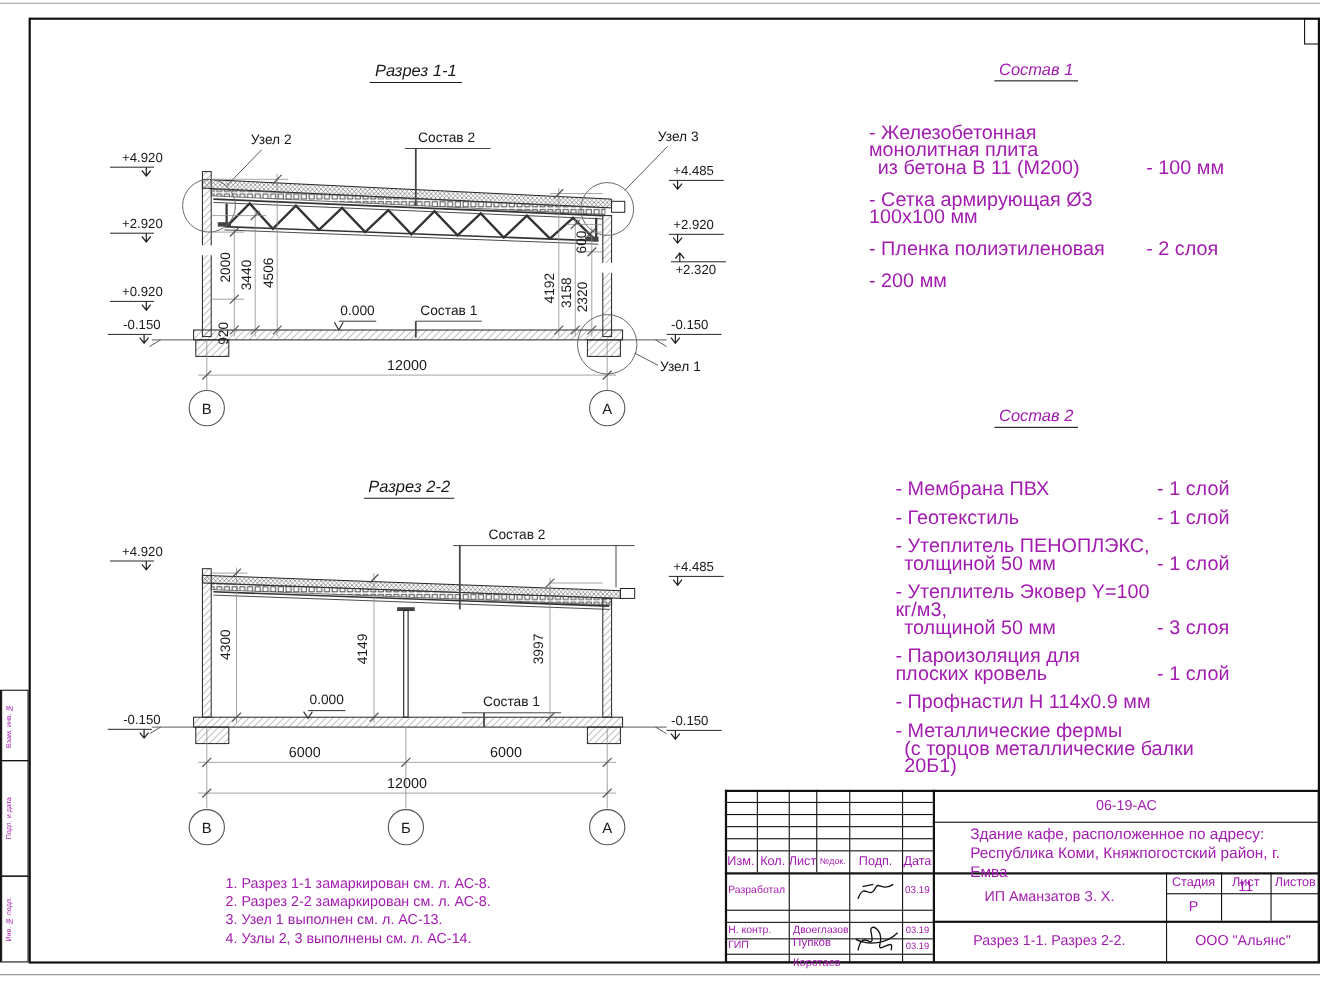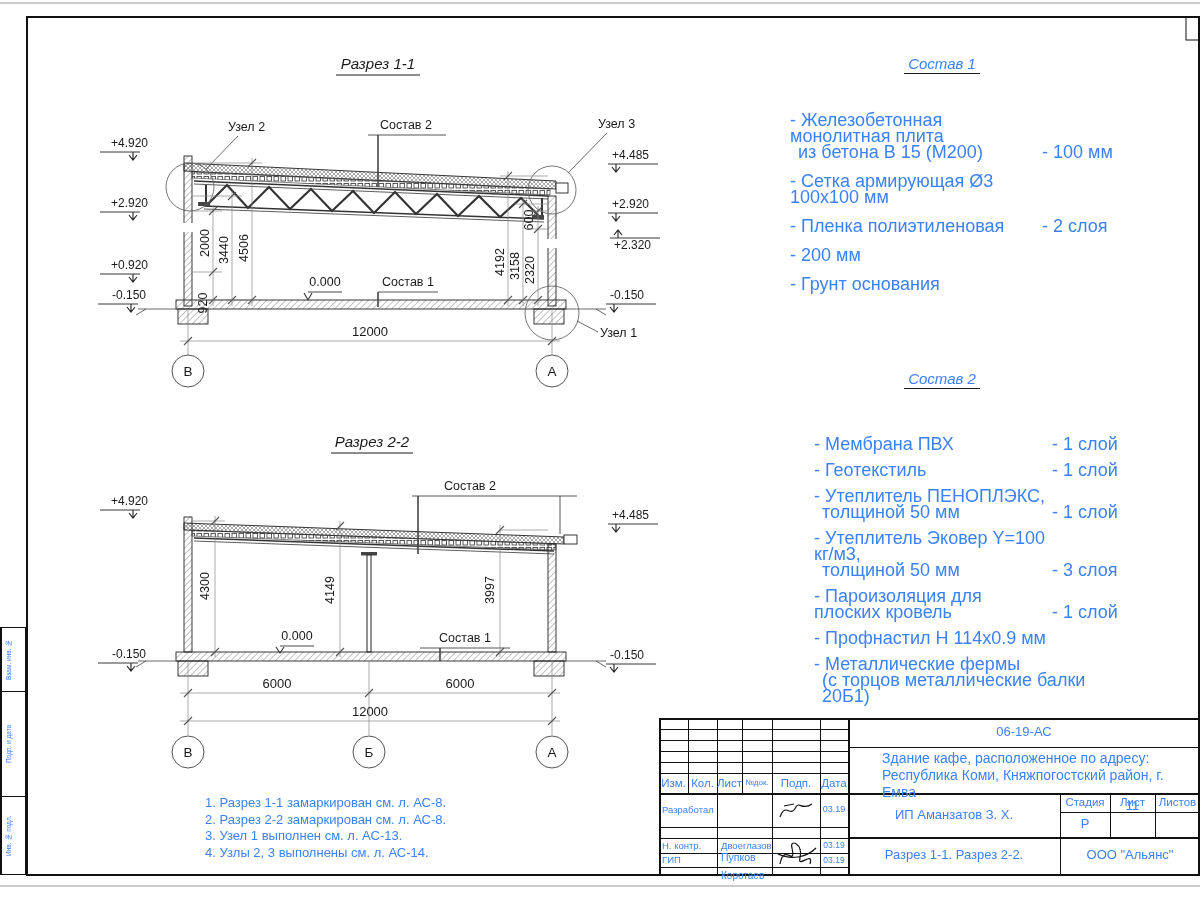--- a/index.html
+++ b/index.html
@@ -1,17 +1,17 @@
 <!DOCTYPE html>
 <html><head>
 <meta charset="utf-8">
 <style>
   html,body{margin:0;padding:0;background:#fff;}
   .sheet{position:relative;width:1200px;height:900px;background:#fff;overflow:hidden;
-         font-family:"Liberation Sans",sans-serif;color:#3b82f6;}
+         font-family:"Liberation Sans",sans-serif;color:#a21caf;}
   svg text{font-family:"Liberation Sans",sans-serif;fill:#1a1a1a;}
   .abs{position:absolute;}
   
   .list-title{font-style:italic;font-size:15px;text-align:center;}
   .list-title span{border-bottom:1px solid #1a1a1a;padding:0 4px 1px 4px;}
   .sost-item{display:flex;align-items:flex-end;margin-bottom:13px;font-size:18px;line-height:16px;}
   .sost2 .sost-item{margin-bottom:10px;margin-left:24px;}
   .nm{width:252px;}
   .nm .l2{padding-left:8px;}
   .vl{width:88px;white-space:nowrap;}
@@ -298,44 +298,38 @@
   </g>
 </svg>
 
 <div class="abs list-title" style="left:782px;top:55px;width:320px;">
   <span>Состав 1</span>
 </div>
 <div class="abs" style="left:790px;top:112px;width:345px;">
   <div class="sost-item">
     <div class="nm">
           <div>- Железобетонная монолитная плита</div>
-          <div class="l2">из бетона В 15 (М200)</div>
+          <div class="l2">из бетона В 11 (М200)</div>
         </div>
     <div class="vl">- 100 мм</div>
   </div>
   <div class="sost-item">
     <div class="nm">
           <div>- Сетка армирующая Ø3 100x100 мм</div>
         </div>
     <div class="vl"></div>
   </div>
   <div class="sost-item">
     <div class="nm">
           <div>- Пленка полиэтиленовая</div>
         </div>
     <div class="vl">-  2 слоя</div>
   </div>
   <div class="sost-item">
     <div class="vl">- 200 мм</div>
-  </div>
-  <div class="sost-item">
-    <div class="nm">
-          <div>- Грунт основания</div>
-        </div>
-    <div class="vl"></div>
   </div>
 </div>
 
 <div class="abs list-title" style="left:782px;top:370px;width:320px;">
   <span>Состав 2</span>
 </div>
 <div class="abs sost2" style="left:790px;top:436px;width:345px;">
   <div class="sost-item">
     <div class="nm">
           <div>- Мембрана ПВХ</div>

